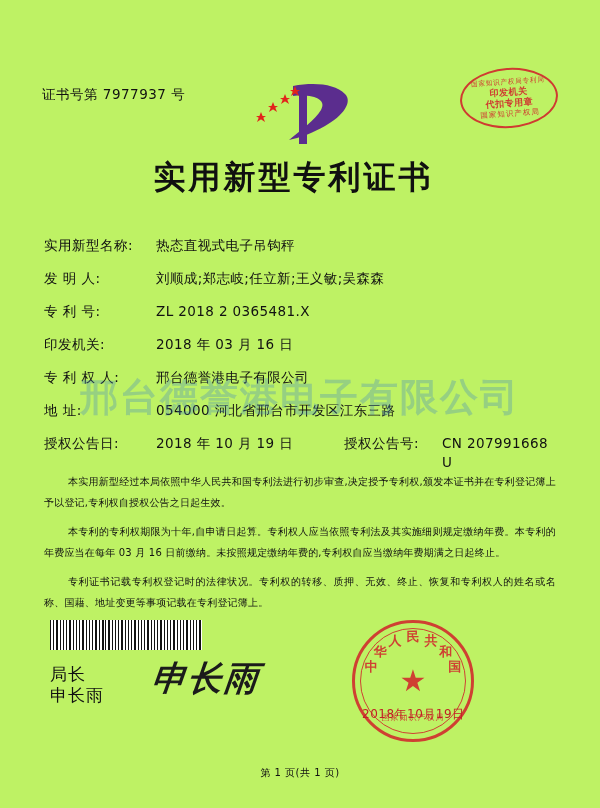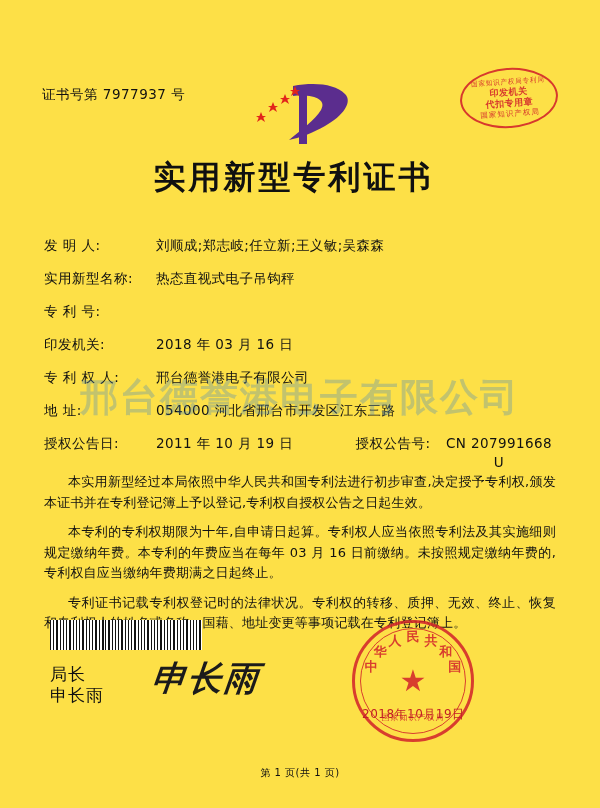--- a/index.html
+++ b/index.html
@@ -12,21 +12,21 @@
     height: 808px;
     overflow: hidden;
     font-family: "DejaVu Sans", "Liberation Sans", sans-serif;
     color: #111;
     position: relative;
   }
   .page {
     position: relative;
     width: 600px;
     height: 808px;
-    background: #fde047;
+    background: #bef264;
     overflow: hidden;
   }
   
   .cert-no {
     position: absolute;
     left: 42px;
     top: 86px;
     font-size: 13.5px;
     letter-spacing: 0.5px;
     color: #111;
@@ -122,33 +122,32 @@
     font-size: 13.5px;
     line-height: 19px;
   }
   .frow-dual .left {
     display: flex;
     flex: 0 0 300px;
   }
   .frow-dual .right {
     display: flex;
     flex: 1;
-    text-align: center;
   }
   .frow-dual .right .flabel {
     width: 98px;
     flex: 0 0 98px;
   }
   
   .paras {
     position: absolute;
     left: 44px;
     top: 472px;
     width: 512px;
-    font-size: 13px;
+    font-size: 10px;
     line-height: 20.5px;
     text-align: justify;
     color: #111;
   }
   .paras p {
     margin: 0 0 9px 0;
     text-indent: 24px;
     letter-spacing: 0.2px;
   }
   
@@ -291,46 +290,47 @@
     <polygon points="8,44 12,34 16,44 7,38 17,38" fill="#e2241b"></polygon>
     <polygon points="20,34 24,24 28,34 19,28 29,28" fill="#e2241b"></polygon>
     <polygon points="32,26 36,16 40,26 31,20 41,20" fill="#e2241b"></polygon>
     <polygon points="42,18 46,8 50,18 41,12 51,12" fill="#e2241b"></polygon>
   </svg>
 
   <div class="doc-title">实用新型专利证书</div>
 
   <div class="fields">
     <div class="frow">
+      <div class="flabel">实用新型名称:</div>
+      <div class="fvalue">热态直视式电子吊钩秤</div>
+    </div>
+    <div class="frow">
       <div class="flabel">发 明 人:</div>
       <div class="fvalue">刘顺成;郑志岐;任立新;王义敏;吴森森</div>
     </div>
     <div class="frow">
-      <div class="flabel">实用新型名称:</div>
-      <div class="fvalue">热态直视式电子吊钩秤</div>
-    </div>
-    <div class="frow">
       <div class="flabel">专 利 号:</div>
+      <div class="fvalue">ZL 2018 2 0365481.X</div>
     </div>
     <div class="frow">
       <div class="flabel">印发机关:</div>
       <div class="fvalue">2018 年 03 月 16 日</div>
     </div>
     <div class="frow">
       <div class="flabel">专 利 权 人:</div>
       <div class="fvalue">邢台德誉港电子有限公司</div>
     </div>
     <div class="frow">
       <div class="flabel">地      址:</div>
       <div class="fvalue">054000  河北省邢台市开发区江东三路</div>
     </div>
     <div class="frow-dual">
       <div class="left">
         <div class="flabel">授权公告日:</div>
-        <div class="fvalue">2011 年 10 月 19 日</div>
+        <div class="fvalue">2018 年 10 月 19 日</div>
       </div>
       <div class="right">
         <div class="flabel">授权公告号:</div>
         <div class="fvalue">CN 207991668 U</div>
       </div>
     </div>
   </div>
 
   <div class="paras">
     <p>本实用新型经过本局依照中华人民共和国专利法进行初步审查,决定授予专利权,颁发本证书并在专利登记簿上予以登记,专利权自授权公告之日起生效。</p>

